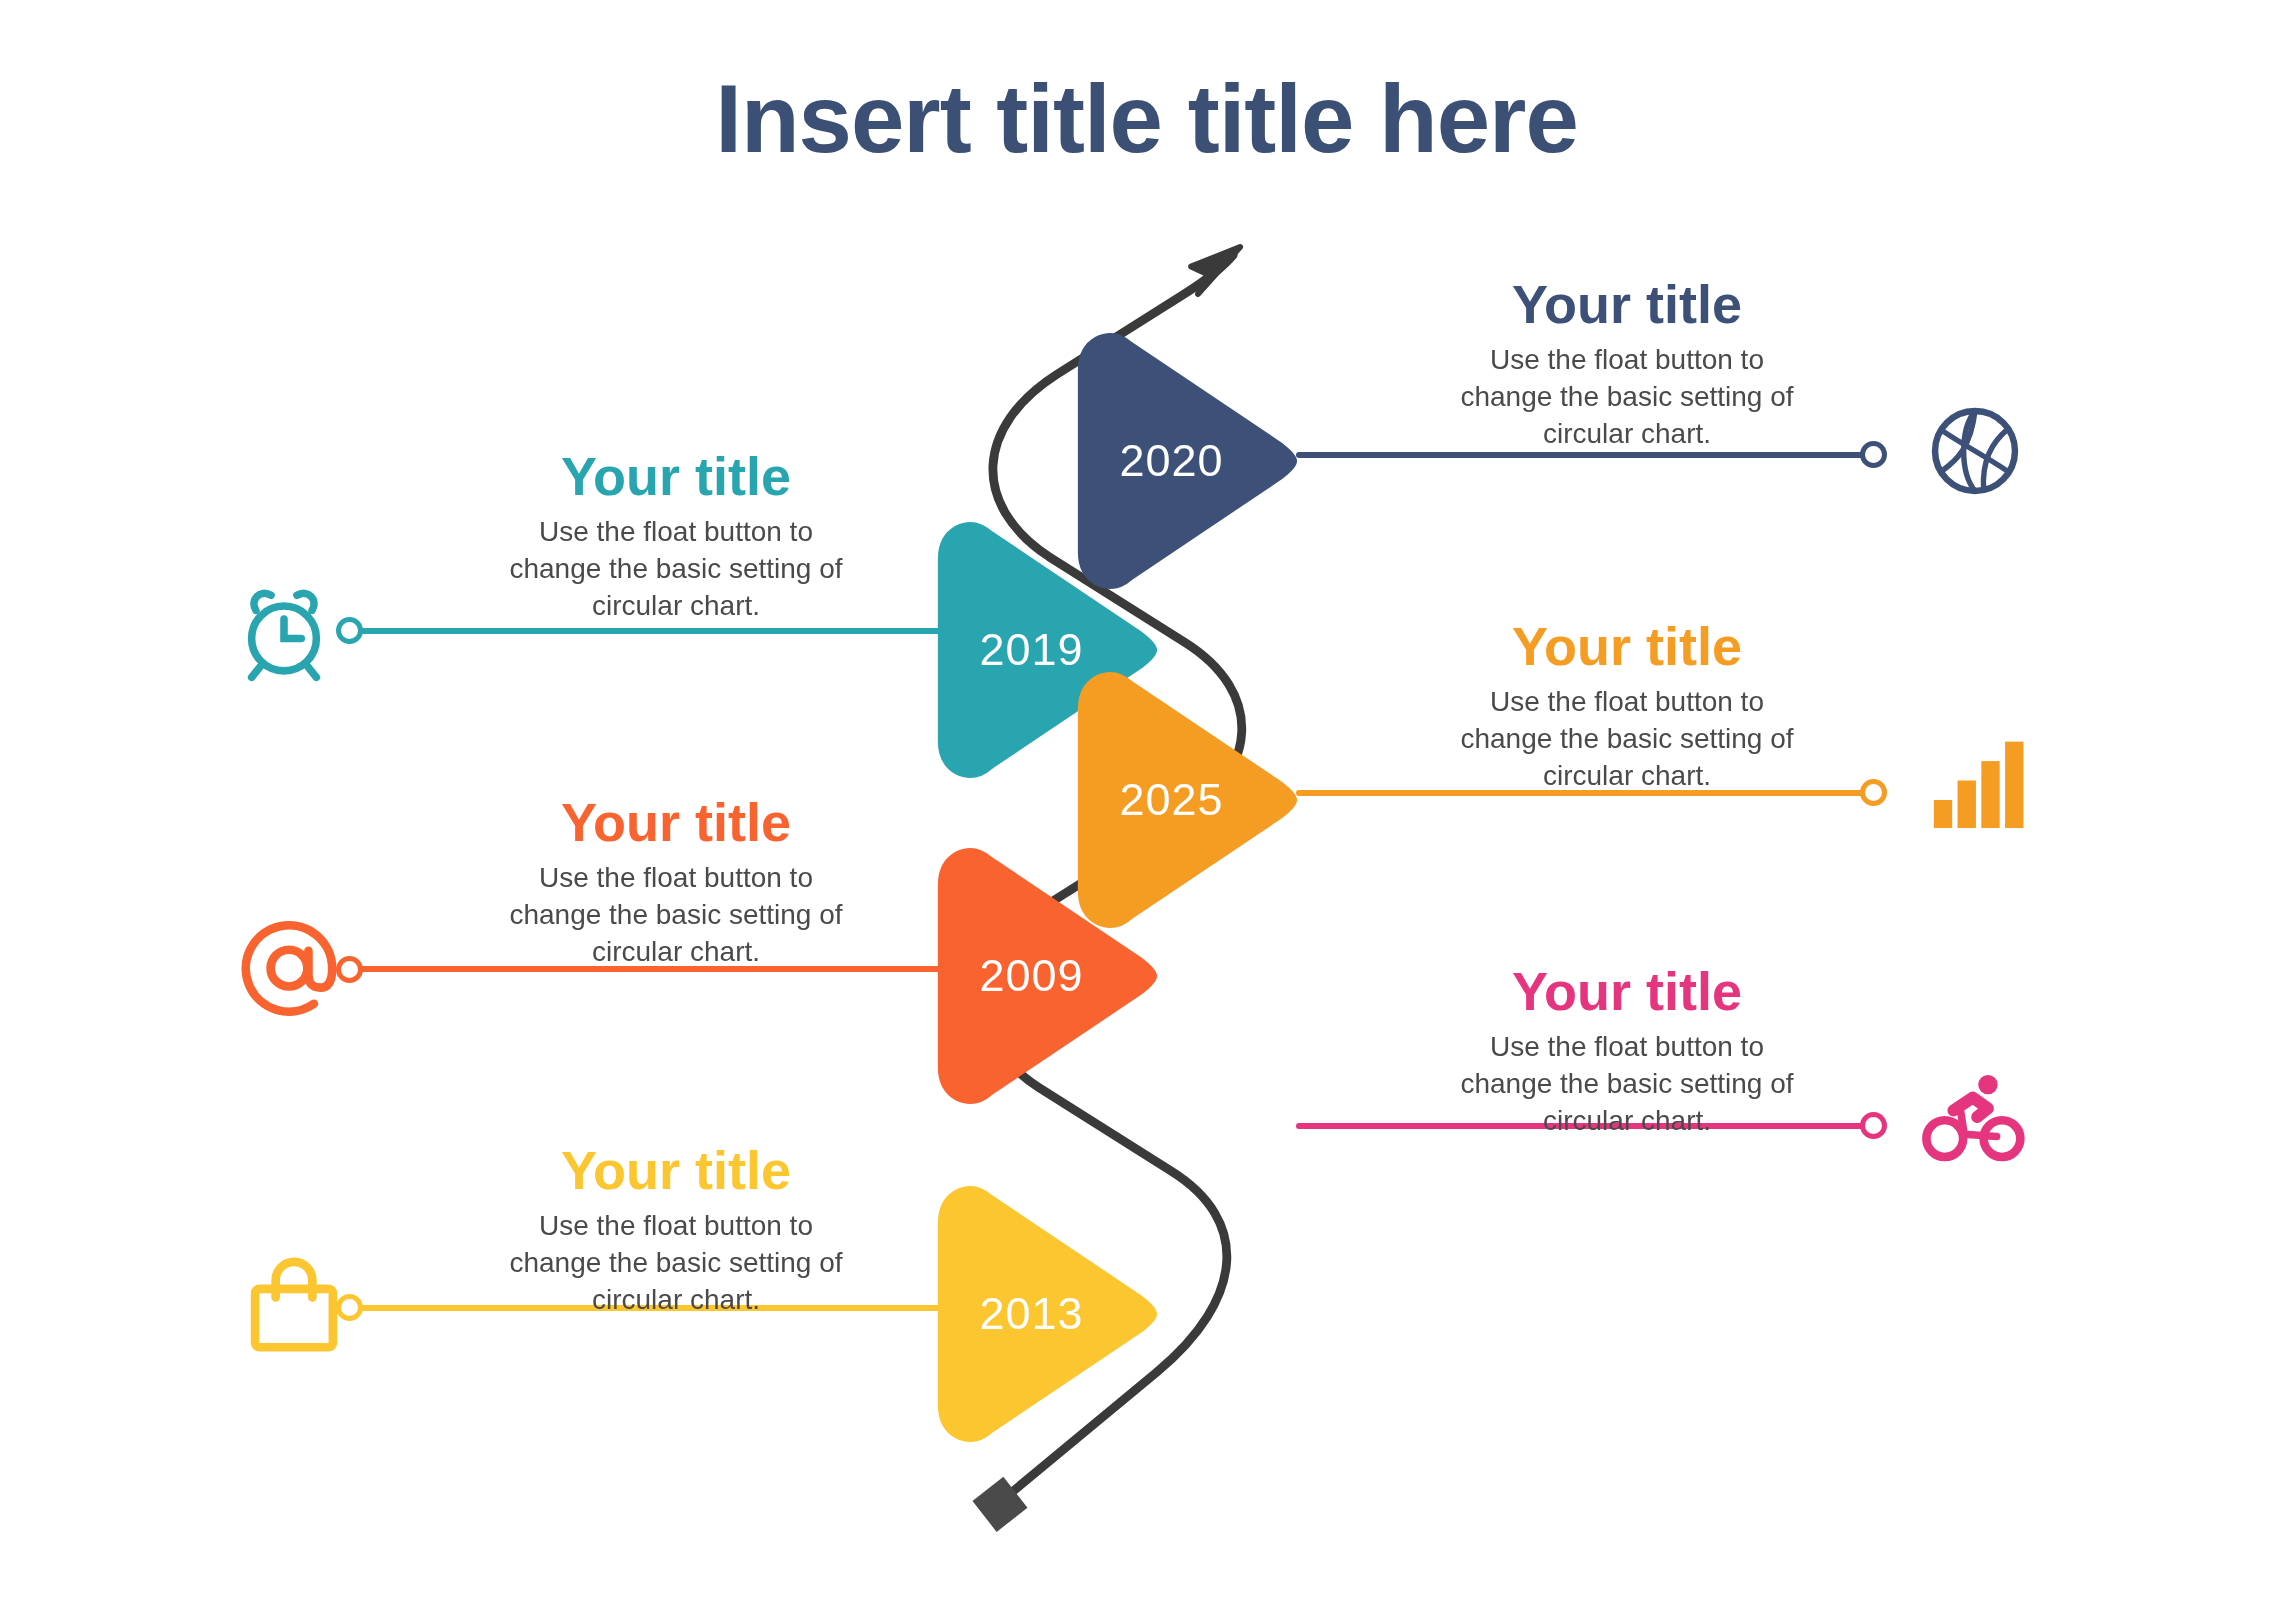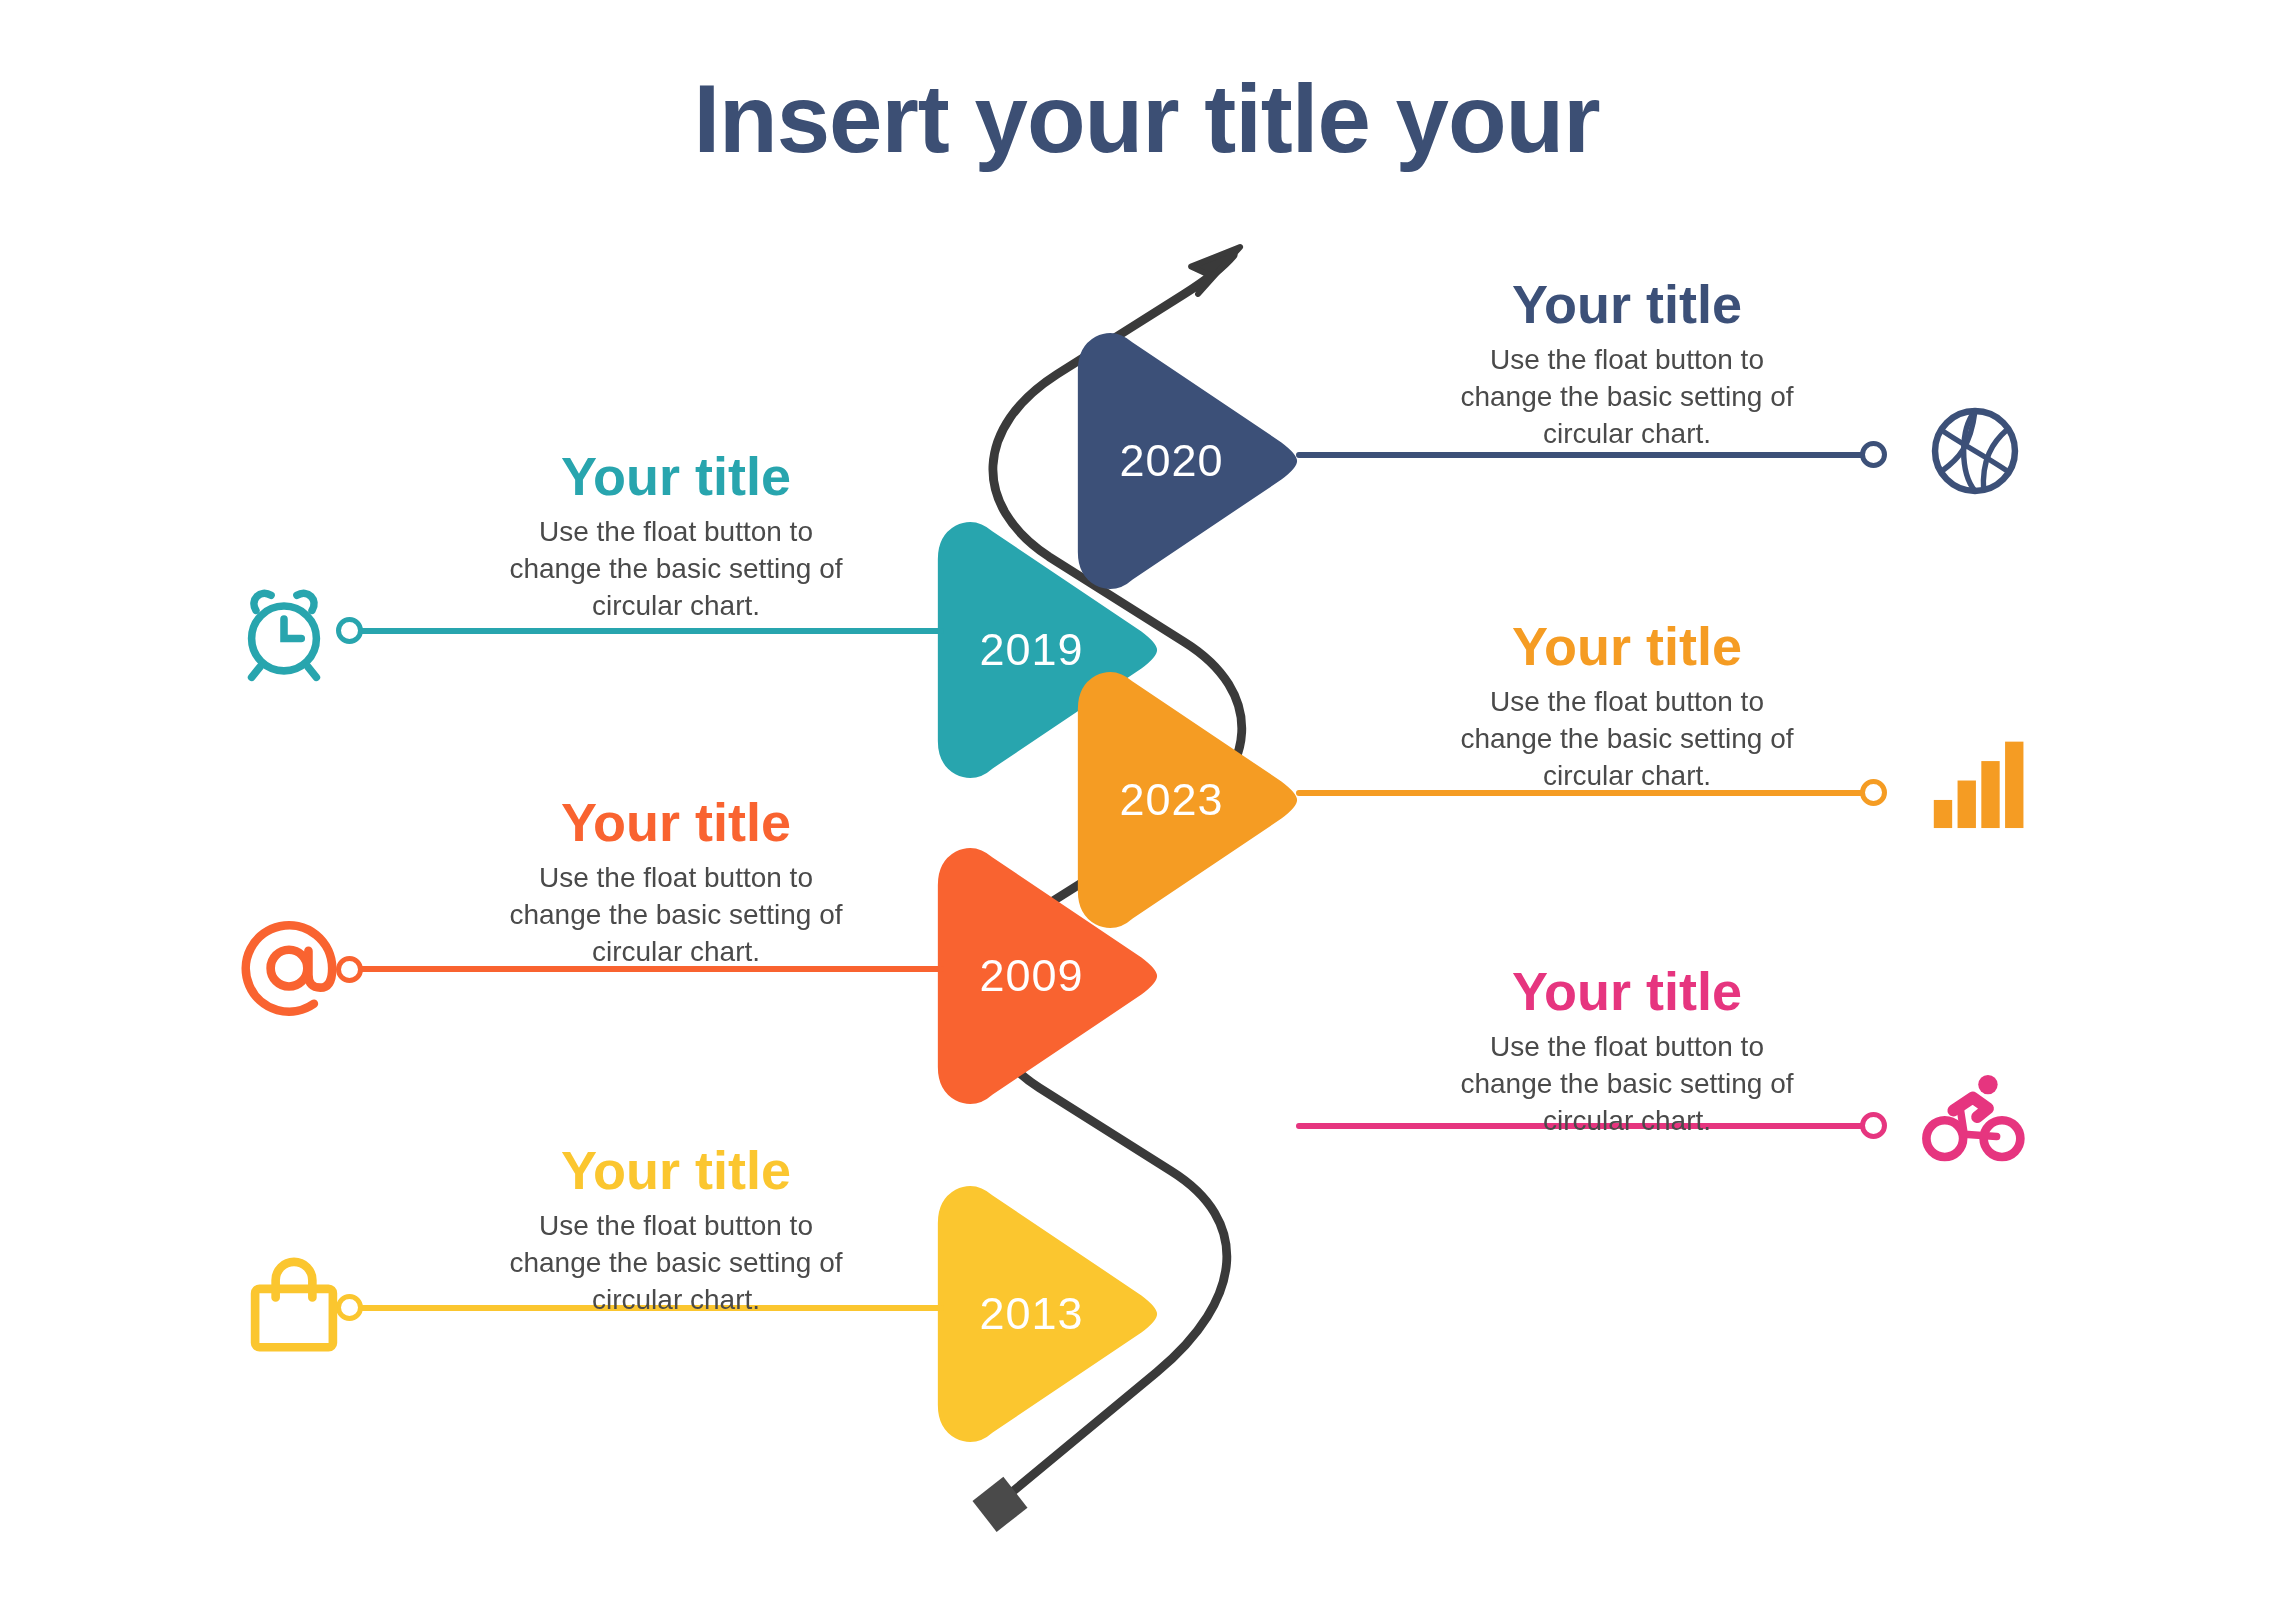--- a/index.html
+++ b/index.html
@@ -127,21 +127,21 @@
     width: 108px;
     height: 108px;
   }
   .side-icon svg { width: 108px; height: 108px; display: block; }
 </style>
 </head>
 <body>
 
 <div id="stage">
 
-  <div id="page-title">Insert your title your</div>
+  <div id="page-title">Insert title title here</div>
 
   <svg id="zigzag" viewBox="0 0 2339 1654" xmlns="http://www.w3.org/2000/svg">
     <path d="M 1022 1531
              L 1180 1400
              C 1270 1325 1275 1245 1195 1195
              L 1060 1110
              C 980 1058 985 975 1070 922
              L 1200 840
              C 1285 788 1290 706 1208 655
              L 1070 568
@@ -196,21 +196,21 @@
       <path d="M 76 30 C 82 20 72 10 62 16" fill="none" stroke="#28a5ae" stroke-width="7" stroke-linecap="round"></path>
       <path d="M 28 82 L 20 92" fill="none" stroke="#28a5ae" stroke-width="7" stroke-linecap="round"></path>
       <path d="M 72 82 L 80 92" fill="none" stroke="#28a5ae" stroke-width="7" stroke-linecap="round"></path>
     </svg>
   </div>
 
   <div class="tri-wrap" style="left:1066px; top:662px;">
     <svg viewBox="0 0 245 282" xmlns="http://www.w3.org/2000/svg">
       <path d="M 30 14 Q 12 24 12 48 L 12 234 Q 12 258 30 268 Q 50 278 68 262 L 220 160 Q 236 148 236 141 Q 236 134 220 122 L 68 20 Q 50 4 30 14 Z" fill="#f59c23"></path>
     </svg>
-    <div class="tri-year">2023</div>
+    <div class="tri-year">2025</div>
   </div>
   <div class="conn" style="left:1296px; top:790px; width:578px; background:#f59c23;"></div>
   <div class="conn-dot" style="left:1860px; top:779px; border-color:#f59c23;"></div>
   <div class="textblock" style="left:1372px; top:616px;">
     <p class="tb-title" style="color:#f59c23;">Your title</p>
     <p class="tb-body"><span>Use the float button to</span><br><span>change the basic setting of</span><br><span>circular chart.</span></p>
   </div>
   <div class="side-icon" style="left:1923px; top:733px;">
     <svg viewBox="0 0 100 100" xmlns="http://www.w3.org/2000/svg">
       <rect x="10" y="62" width="17" height="26" fill="#f59c23"></rect>

